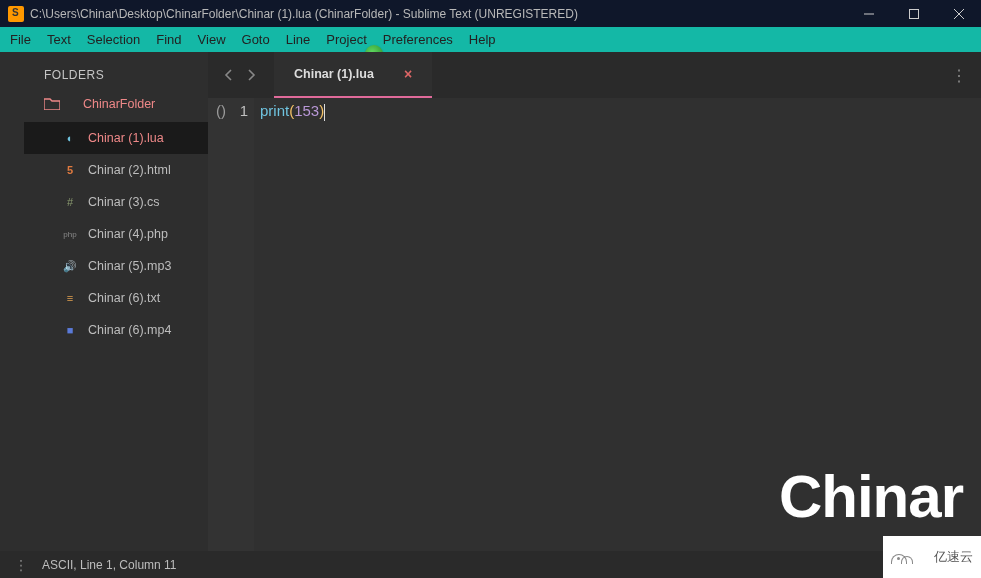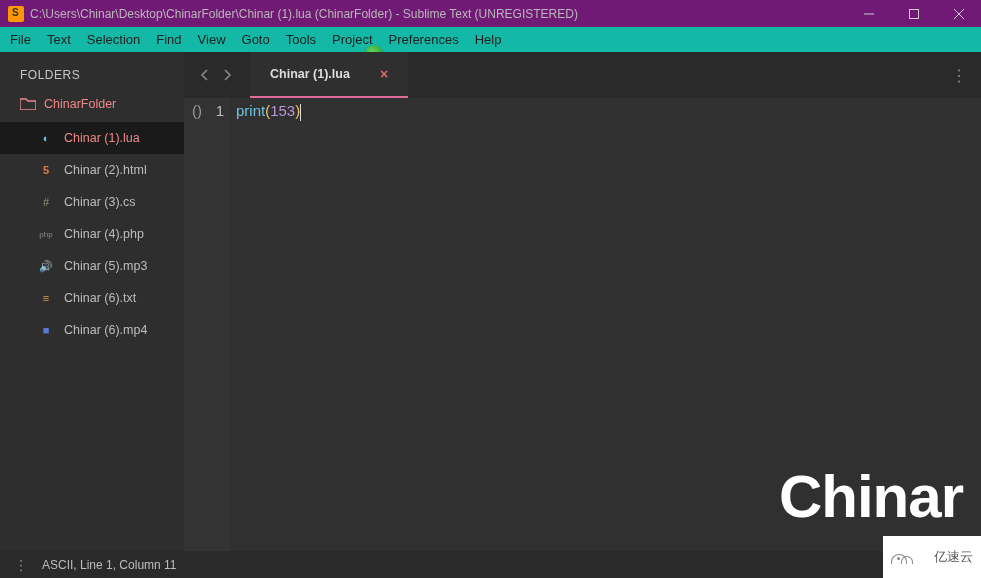--- a/index.html
+++ b/index.html
@@ -1,33 +1,33 @@
 <!DOCTYPE html>
 <html><head>
 <meta charset="utf-8">
 <style>
 * { margin: 0; padding: 0; box-sizing: border-box; font-family: "Segoe UI", Arial, sans-serif; }
 html, body { width: 981px; height: 578px; overflow: hidden; background: #2a2a2a; }
 
-.titlebar { height: 27px; background: #701a75; display: flex; align-items: center; color: #b8b8b8; font-size: 12px; }
+.titlebar { height: 27px; background: #0f172a; display: flex; align-items: center; color: #b8b8b8; font-size: 12px; }
 .titlebar-icon { width: 16px; height: 16px; background: #ff9800; margin: 0 6px 0 8px; border-radius: 2px; position: relative; }
 .titlebar-icon::after { content: "S"; position: absolute; color: #333; font-size: 10px; font-weight: bold; left: 4px; top: 1px; }
 .titlebar-title { flex: 1; white-space: nowrap; }
 .win-controls { display: flex; height: 100%; }
 .win-btn { width: 45px; height: 27px; display: flex; align-items: center; justify-content: center; color: #ccc; font-size: 11px; cursor: pointer; }
 
 .menubar { height: 25px; background: #14b8a6; display: flex; align-items: stretch; font-size: 13px; padding: 0 2px; position: relative; }
 .menu-item { padding: 0 8px; display: flex; align-items: center; cursor: pointer; color: #222; }
 .cursor-dot { position: absolute; left: 365px; top: 18px; width: 18px; height: 18px; background: radial-gradient(circle at 40% 40%, #5fd85f, #2a8a2a); border-radius: 50%; box-shadow: 0 1px 2px rgba(0,0,0,.4); pointer-events: none; }
 
-.workspace { height: 499px; display: flex; background: #2e2e2e; }
+.workspace { height: 499px; display: flex; background: #2e2e2e; padding-left: 24px; }
 
 .sidebar { width: 184px; background: #2e2e2e; display: flex; flex-direction: column; padding-top: 10px; }
 .sidebar-header { color: #c5c5c5; font-size: 12px; letter-spacing: .5px; padding: 6px 20px 10px; }
-.folder-row { display: flex; align-items: center; padding: 5px 20px; color: #e88; font-size: 12.5px; gap: 8px; cursor: pointer; }
+.folder-row { display: flex; align-items: center; padding: 5px 20px; color: #e88; font-size: 12.5px; gap: 23px; cursor: pointer; }
 .folder-icon svg { display: block; }
 .file-list { padding-top: 6px; }
 .file-row { display: flex; align-items: center; gap: 10px; padding: 8px 20px 8px 38px; font-size: 12.5px; color: #bdbdbd; cursor: pointer; }
 .file-row.active { background: #1a1a1a; color: #e88; }
 .file-ico { width: 16px; height: 16px; display: flex; align-items: center; justify-content: center; font-size: 11px; }
 
 .editor { flex: 1; display: flex; flex-direction: column; background: #2f2f2f; }
 .tabbar { height: 46px; background: #2a2a2a; display: flex; align-items: center; padding-left: 8px; position: relative; }
 .nav-btn { width: 22px; height: 22px; display: flex; align-items: center; justify-content: center; color: #888; cursor: pointer; margin: 0 1px; }
 .tab { height: 100%; display: flex; align-items: center; padding: 0 20px; margin-left: 10px; color: #ddd; font-size: 12.5px; font-weight: bold; position: relative; gap: 30px; }
@@ -84,21 +84,21 @@
   </div>
 </div>
 
 <div class="menubar">
   <div class="menu-item">File</div>
   <div class="menu-item">Text</div>
   <div class="menu-item">Selection</div>
   <div class="menu-item">Find</div>
   <div class="menu-item">View</div>
   <div class="menu-item">Goto</div>
-  <div class="menu-item">Tools</div>
+  <div class="menu-item">Line</div>
   <div class="menu-item">Project</div>
   <div class="menu-item">Preferences</div>
   <div class="menu-item">Help</div>
   <div class="cursor-dot"></div>
 </div>
 
 <div class="workspace">
 
   <div class="sidebar">
     <div class="sidebar-header">FOLDERS</div>

